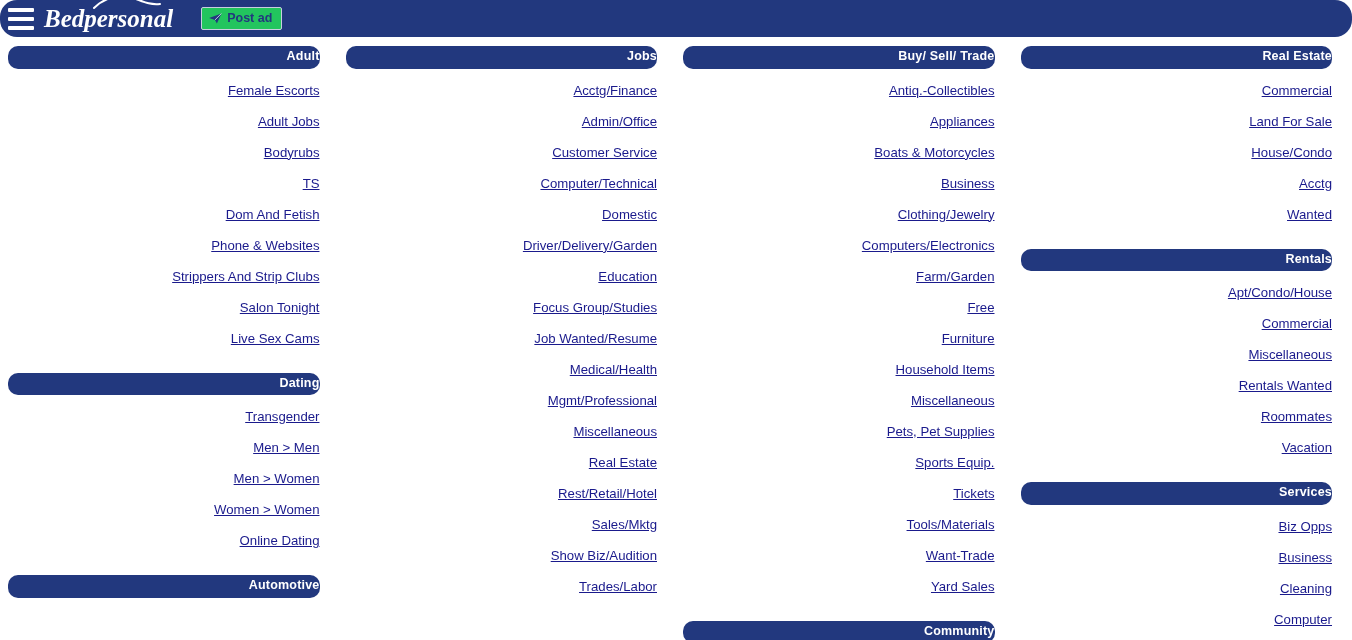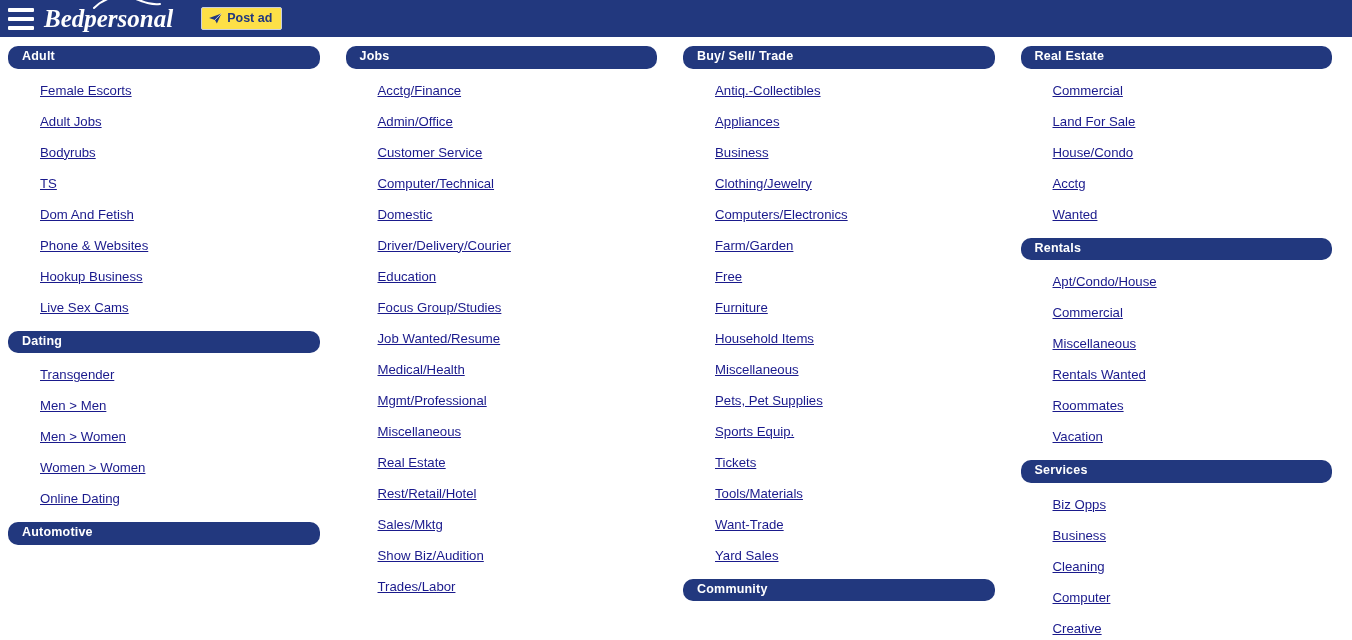--- a/index.html
+++ b/index.html
@@ -14,20 +14,21 @@
   }
 
   
   #topbar {
     height: 37px;
     background: #22387e;
     display: flex;
     align-items: center;
     padding: 0 8px;
     position: relative;
+    border-radius: 17px;
   }
   #hamburger {
     width: 26px;
     height: 22px;
     display: flex;
     flex-direction: column;
     justify-content: space-between;
     margin-right: 10px;
     cursor: pointer;
   }
@@ -52,21 +53,21 @@
   #brand-swoosh {
     position: absolute;
     left: 48px;
     top: -13px;
     width: 70px;
     height: 18px;
     pointer-events: none;
   }
   #postad {
     margin-left: 14px;
-    background: #fde047;
+    background: #22c55e;
     color: #22387e;
     font-size: 12.5px;
     font-weight: bold;
     border: 1px solid #c8cee0;
     border-radius: 2px;
     padding: 4px 9px 4px 7px;
     display: flex;
     align-items: center;
     gap: 5px;
     cursor: pointer;
@@ -74,35 +75,36 @@
   }
   #postad .plane { display: inline-block; width: 13px; height: 11px; }
 
   
   #columns {
     display: flex;
     padding: 9px 20px 0 8px;
     gap: 26px;
     height: 603px;
     overflow: hidden;
+    text-align: right;
   }
   .col { flex: 1 1 0; min-width: 0; }
 
   .cat-header {
     background: #22387e;
     color: #ffffff;
     font-size: 12.5px;
     font-weight: bold;
     border-radius: 10px;
     padding: 3px 0 4px 14px;
     margin-bottom: 6px;
     line-height: 1.25;
     letter-spacing: .2px;
   }
-  .cat-header.spaced { margin-top: 8px; }
+  .cat-header.spaced { margin-top: 19px; }
 
   ul.links {
     list-style: none;
     margin: 5px 0 0 0;
     padding: 0 0 0 32px;
   }
   ul.links li { margin: 0; padding: 0; }
   ul.links a {
     display: inline-block;
     color: #1a1a8c;
@@ -141,21 +143,22 @@
 
   <div class="col">
     <div class="cat-header">Adult</div>
     <ul class="links">
       <li><a href="#">Female Escorts</a></li>
       <li><a href="#">Adult Jobs</a></li>
       <li><a href="#">Bodyrubs</a></li>
       <li><a href="#">TS</a></li>
       <li><a href="#">Dom And Fetish</a></li>
       <li><a href="#">Phone &amp; Websites</a></li>
-      <li><a href="#">Hookup Business</a></li>
+      <li><a href="#">Strippers And Strip Clubs</a></li>
+      <li><a href="#">Salon Tonight</a></li>
       <li><a href="#">Live Sex Cams</a></li>
     </ul>
 
     <div class="cat-header spaced">Dating</div>
     <ul class="links">
       <li><a href="#">Transgender</a></li>
       <li><a href="#">Men &gt; Men</a></li>
       <li><a href="#">Men &gt; Women</a></li>
       <li><a href="#">Women &gt; Women</a></li>
       <li><a href="#">Online Dating</a></li>
@@ -165,40 +168,41 @@
   </div>
 
   <div class="col">
     <div class="cat-header">Jobs</div>
     <ul class="links">
       <li><a href="#">Acctg/Finance</a></li>
       <li><a href="#">Admin/Office</a></li>
       <li><a href="#">Customer Service</a></li>
       <li><a href="#">Computer/Technical</a></li>
       <li><a href="#">Domestic</a></li>
-      <li><a href="#">Driver/Delivery/Courier</a></li>
+      <li><a href="#">Driver/Delivery/Garden</a></li>
       <li><a href="#">Education</a></li>
       <li><a href="#">Focus Group/Studies</a></li>
       <li><a href="#">Job Wanted/Resume</a></li>
       <li><a href="#">Medical/Health</a></li>
       <li><a href="#">Mgmt/Professional</a></li>
       <li><a href="#">Miscellaneous</a></li>
       <li><a href="#">Real Estate</a></li>
       <li><a href="#">Rest/Retail/Hotel</a></li>
       <li><a href="#">Sales/Mktg</a></li>
       <li><a href="#">Show Biz/Audition</a></li>
       <li><a href="#">Trades/Labor</a></li>
     </ul>
   </div>
 
   <div class="col">
     <div class="cat-header">Buy/ Sell/ Trade</div>
     <ul class="links">
       <li><a href="#">Antiq.-Collectibles</a></li>
       <li><a href="#">Appliances</a></li>
+      <li><a href="#">Boats &amp; Motorcycles</a></li>
       <li><a href="#">Business</a></li>
       <li><a href="#">Clothing/Jewelry</a></li>
       <li><a href="#">Computers/Electronics</a></li>
       <li><a href="#">Farm/Garden</a></li>
       <li><a href="#">Free</a></li>
       <li><a href="#">Furniture</a></li>
       <li><a href="#">Household Items</a></li>
       <li><a href="#">Miscellaneous</a></li>
       <li><a href="#">Pets, Pet Supplies</a></li>
       <li><a href="#">Sports Equip.</a></li>

